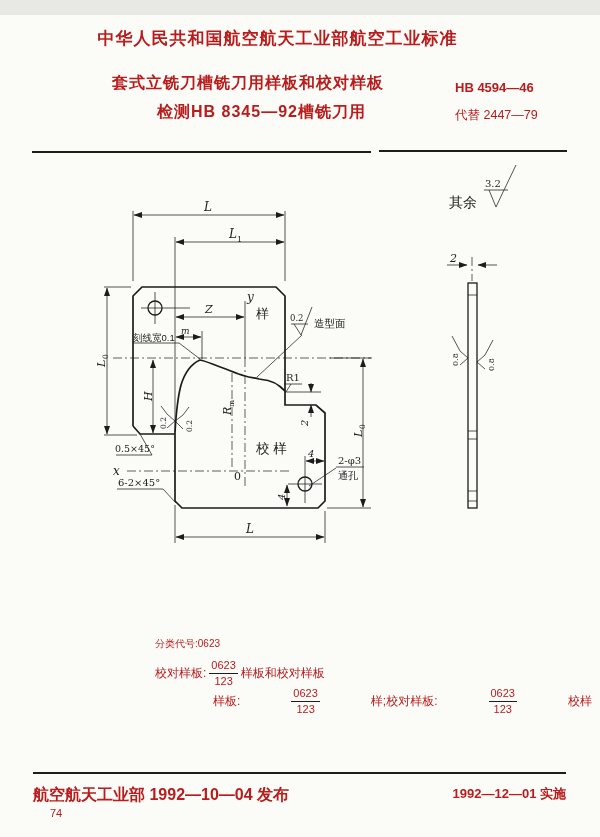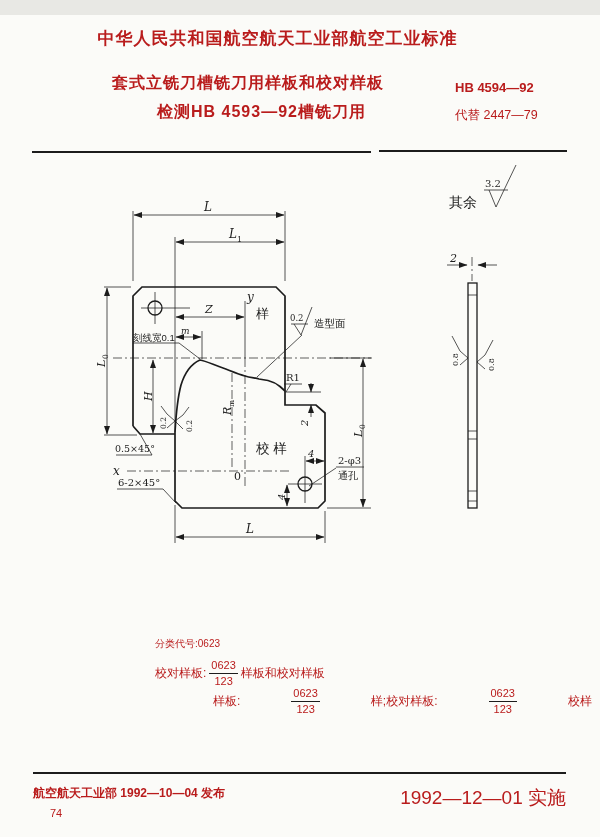--- a/index.html
+++ b/index.html
@@ -14,42 +14,42 @@
   .subtitle{left:157px;top:87px;font-size:16px;font-weight:bold;letter-spacing:1px;}
   .std-no{left:455px;top:65px;font-size:13px;font-weight:bold;}
   .replaces{left:455px;top:92px;font-size:12.5px;font-weight:normal;}
   .class-line1{left:155px;top:622px;font-size:10px;}
   .class-line2{left:155px;top:645px;font-size:12px;display:flex;align-items:center;}
   .class-line3{left:213px;top:673px;font-size:12px;display:flex;align-items:center;gap:48px;}
   .frac{display:inline-block;text-align:center;vertical-align:middle;font-size:11px;line-height:1.05;margin:0 3px;}
   .frac .num{display:block;border-bottom:1.2px solid #1c1c1c;padding:0 2px 1px 2px;text-align:center;}
   .frac .den{display:block;padding-top:2px;}
   .footer-rule{left:33px;top:757px;width:533px;border-top:2px solid #1c1c1c;height:0;}
-  .footer-left{left:33px;top:770px;font-size:12px;font-weight:bold;}
-  .footer-right{right:34px;top:770px;font-size:19px;font-weight:normal;}
+  .footer-left{left:33px;top:770px;font-size:16px;font-weight:bold;}
+  .footer-right{right:34px;top:770px;font-size:13px;font-weight:bold;}
   .page-num{left:50px;top:792px;font-size:11px;}
   svg{position:absolute;left:0;top:0;}
   svg text{font-family:"DejaVu Serif",serif;fill:#1c1c1c;}
   svg text.cjk{font-family:"Liberation Sans",sans-serif;}
   svg text.it{font-style:italic;}
   .ln{stroke:#1c1c1c;fill:none;}
   .thick{stroke-width:1.7;}
   .mid{stroke-width:1.3;}
   .thin{stroke-width:0.75;}
   .cl{stroke-width:0.7;stroke-dasharray:9 3 2 3;}
 </style>
 </head>
 <body>
 
 <div class="page">
 
   <div class="abs org-line">中华人民共和国航空航天工业部航空工业标准</div>
   <div class="abs title">套式立铣刀槽铣刀用样板和校对样板</div>
-  <div class="abs subtitle">检测HB 4593—92槽铣刀用</div>
-  <div class="abs std-no">HB 4594—92</div>
+  <div class="abs subtitle">检测HB 8345—92槽铣刀用</div>
+  <div class="abs std-no">HB 4594—46</div>
   <div class="abs replaces">代替 2447—79</div>
 
   <svg width="600" height="837" viewBox="0 0 600 837">
     <defs>
       <marker id="arr" markerWidth="9" markerHeight="8" refX="8" refY="3" orient="auto-start-reverse" markerUnits="userSpaceOnUse">
         <path d="M0,0 L8.5,3 L0,6 Z" fill="#1c1c1c"></path>
       </marker>
     </defs>
 
     <g>

